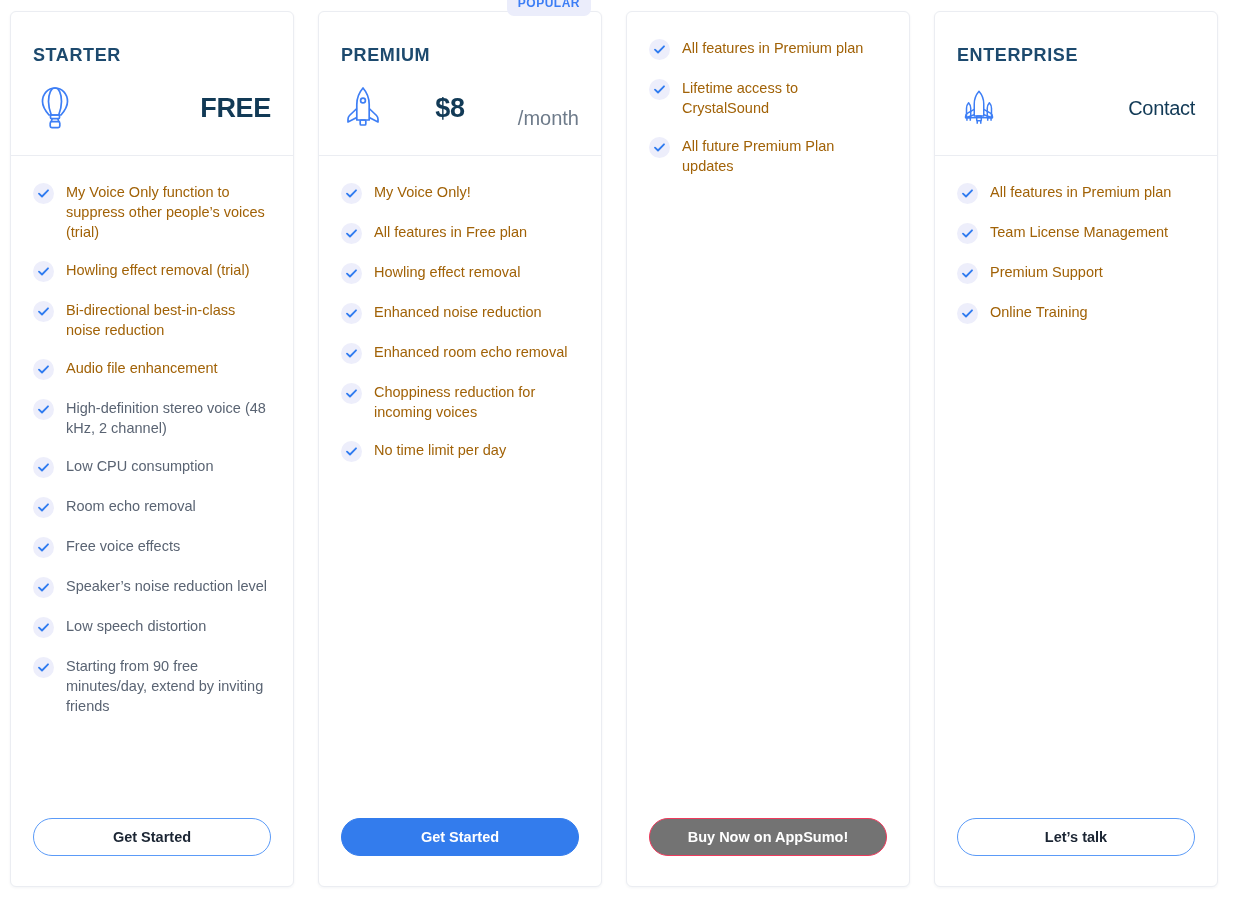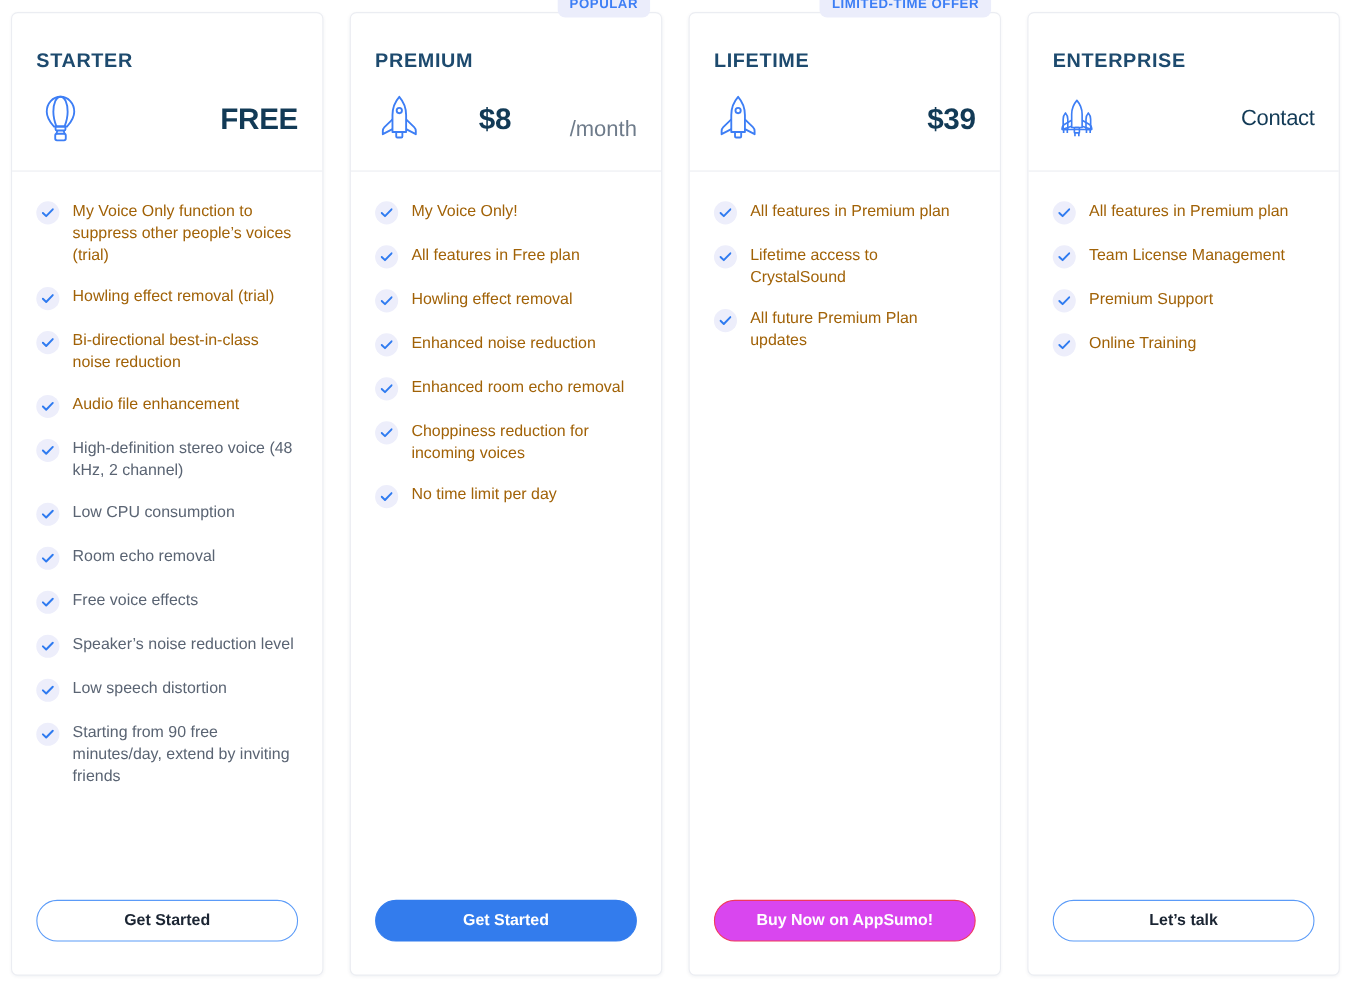--- a/index.html
+++ b/index.html
@@ -144,21 +144,21 @@
     background: #ffffff;
     border-color: #5b9bf8;
     color: #1b2533;
   }
   .cta.primary {
     background: #337ced;
     color: #ffffff;
     border-color: #337ced;
   }
   .cta.danger {
-    background: #d946ef;
+    background: #737373;
     color: #ffffff;
     border-color: #ef3a5d;
   }
 </style>
 </head>
 <body>
 
 <div class="pricing-grid">
 
   <div class="plan-card">
@@ -348,36 +348,20 @@
           </span>
           <span class="feature-text">No time limit per day</span>
         </li>
     </ul>
     <div class="card-footer">
       <button class="cta primary">Get Started</button>
     </div>
   </div>
 
   <div class="plan-card">
-    <div class="card-header">
-      <div class="badge wide">LIMITED-TIME OFFER</div>
-      <div class="plan-name">LIFETIME</div>
-      <div class="price-row">
-        <span class="plan-icon">
-          <svg width="40" height="44" viewBox="0 0 40 44" fill="none" stroke="#3d7ef5" stroke-width="1.7" stroke-linejoin="round">
-            <path d="M20 2c4.2 4.8 6.2 10.4 6.2 16.5V34h-12.4V18.5C13.8 12.4 15.8 6.8 20 2z"></path>
-            <circle cx="20" cy="14.5" r="2.4"></circle>
-            <path d="M13.8 22.5L6.5 29.5c-1 1-1.5 2.3-1.5 3.7V36l8.8-4.6"></path>
-            <path d="M26.2 22.5l7.3 7c1 1 1.5 2.3 1.5 3.7V36l-8.8-4.6"></path>
-            <rect x="17.2" y="34" width="5.6" height="5" rx="1"></rect>
-          </svg>
-        </span>
-        <span class="price-amount">$39</span>
-      </div>
-    </div>
     <ul class="features">
       <li class="feature bold">
           <span class="check-wrap">
             <svg width="11" height="9" viewBox="0 0 11 9" fill="none" stroke="#2f7bf0" stroke-width="1.8" stroke-linecap="round" stroke-linejoin="round">
               <path d="M1 4.6L4 7.5 10 1.3"></path>
             </svg>
           </span>
           <span class="feature-text">All features in Premium plan</span>
         </li>
       <li class="feature bold">

